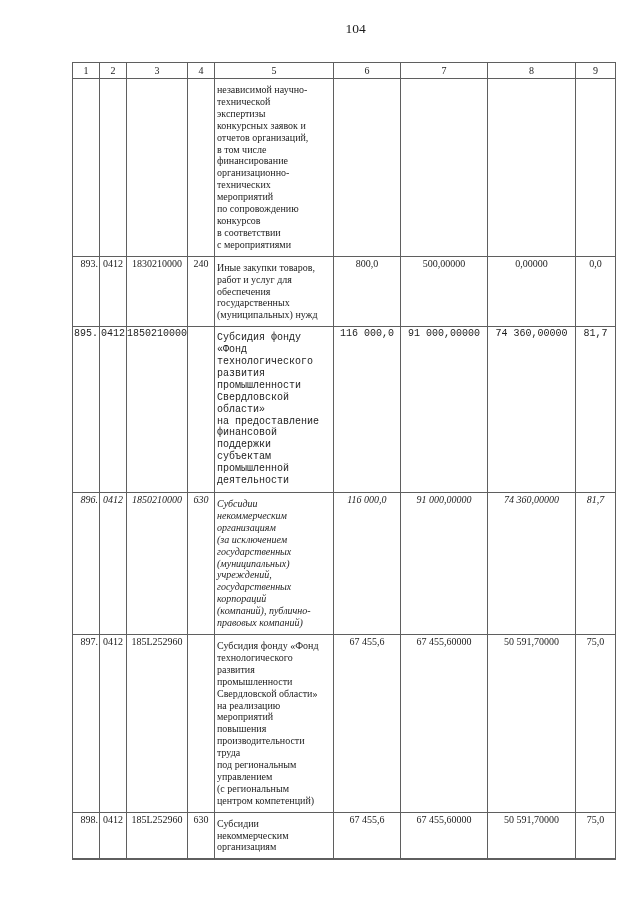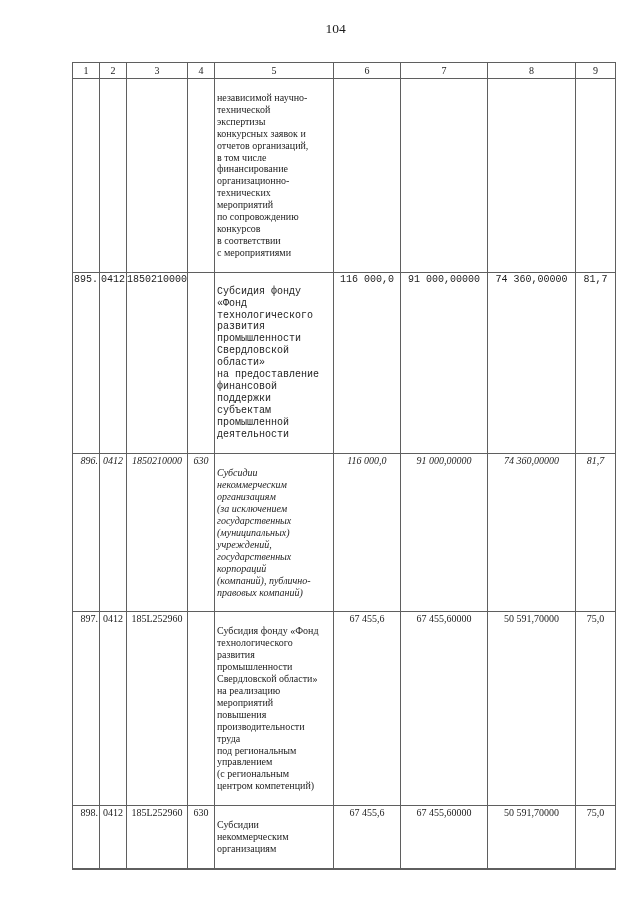--- a/index.html
+++ b/index.html
@@ -6,39 +6,39 @@
     --text:#1c1c1c;
     --line:#5f5f5f;
   }
   *{margin:0;padding:0;box-sizing:border-box;}
   html,body{background:#ffffff;}
   body{
     width:640px;height:905px;position:relative;overflow:hidden;
     font-family:"Liberation Serif", serif;color:var(--text);
   }
   .page-number{
-    position:absolute;top:21px;left:64px;width:543px;
+    position:absolute;top:21px;left:84px;width:543px;
     text-align:center;font-size:13.5px;line-height:15px;color:var(--text);
   }
   table.budget-table{
     position:absolute;left:72px;top:62px;width:543px;
     border-collapse:collapse;table-layout:fixed;
   }
   .budget-table th,.budget-table td{
     border:1px solid var(--line);
     font-size:10px;line-height:11.9px;font-weight:normal;
     vertical-align:top;color:var(--text);
     overflow:hidden;
   }
   .budget-table thead th{
     height:16px;text-align:center;padding:0;line-height:15px;
   }
   td.c-num{text-align:right;padding:1px 1px 1px 0;}
   td.c-code{text-align:center;padding:1px 0;}
-  td.c-name{text-align:left;padding:13px 2px;white-space:pre-line;}
+  td.c-name{text-align:left;padding:5px 2px;white-space:pre-line;}
   td.c-val{text-align:center;padding:1px 1px;}
   .budget-table tbody tr:last-child td{border-bottom-width:2px;}
 </style>
 </head>
 <body>
 
 <div class="page-number">104</div>
 
 <table class="budget-table">
   <colgroup>
@@ -82,20 +82,35 @@
 технических
 мероприятий
 по сопровождению
 конкурсов
 в соответствии
 с мероприятиями</td>
         <td class="c-val"></td>
         <td class="c-val"></td>
         <td class="c-val"></td>
         <td class="c-val"></td>
+      </tr>
+      <tr style="height: 63px;">
+        <td class="c-num">893.</td>
+        <td class="c-code">0412</td>
+        <td class="c-code">1830210000</td>
+        <td class="c-code">240</td>
+        <td class="c-name">Иные закупки товаров,
+работ и услуг для
+обеспечения
+государственных
+(муниципальных) нужд</td>
+        <td class="c-val">800,0</td>
+        <td class="c-val">500,00000</td>
+        <td class="c-val">0,00000</td>
+        <td class="c-val">0,0</td>
       </tr>
       <tr style="height: 127px; font-family: Liberation Mono, monospace;">
         <td class="c-num">895.</td>
         <td class="c-code">0412</td>
         <td class="c-code">1850210000</td>
         <td class="c-code"></td>
         <td class="c-name">Субсидия фонду «Фонд
 технологического
 развития
 промышленности

